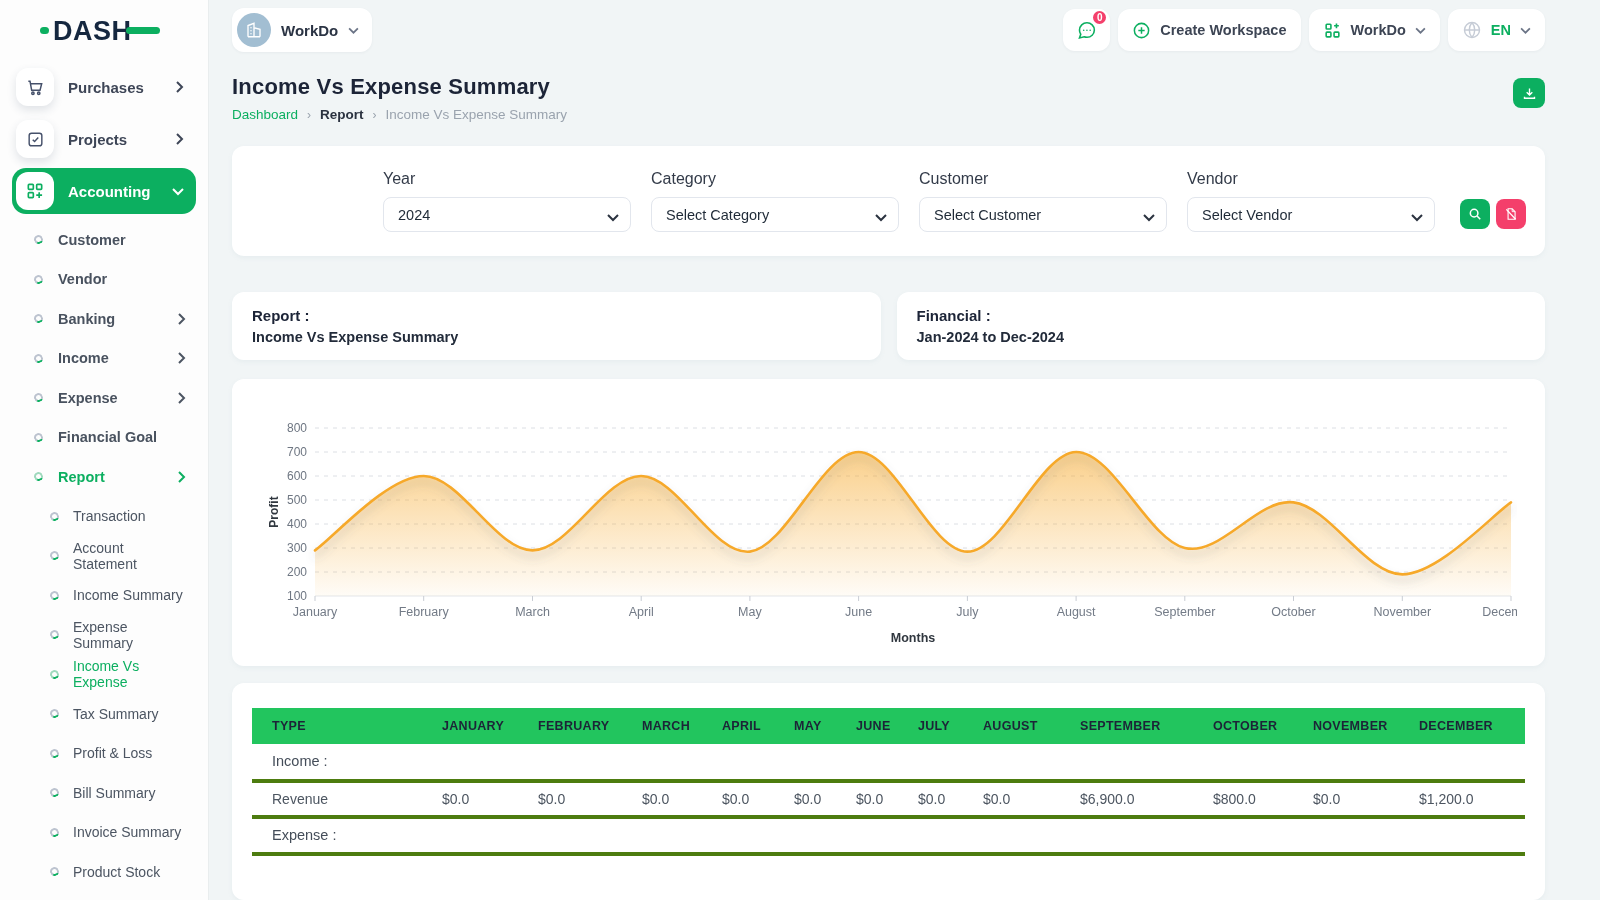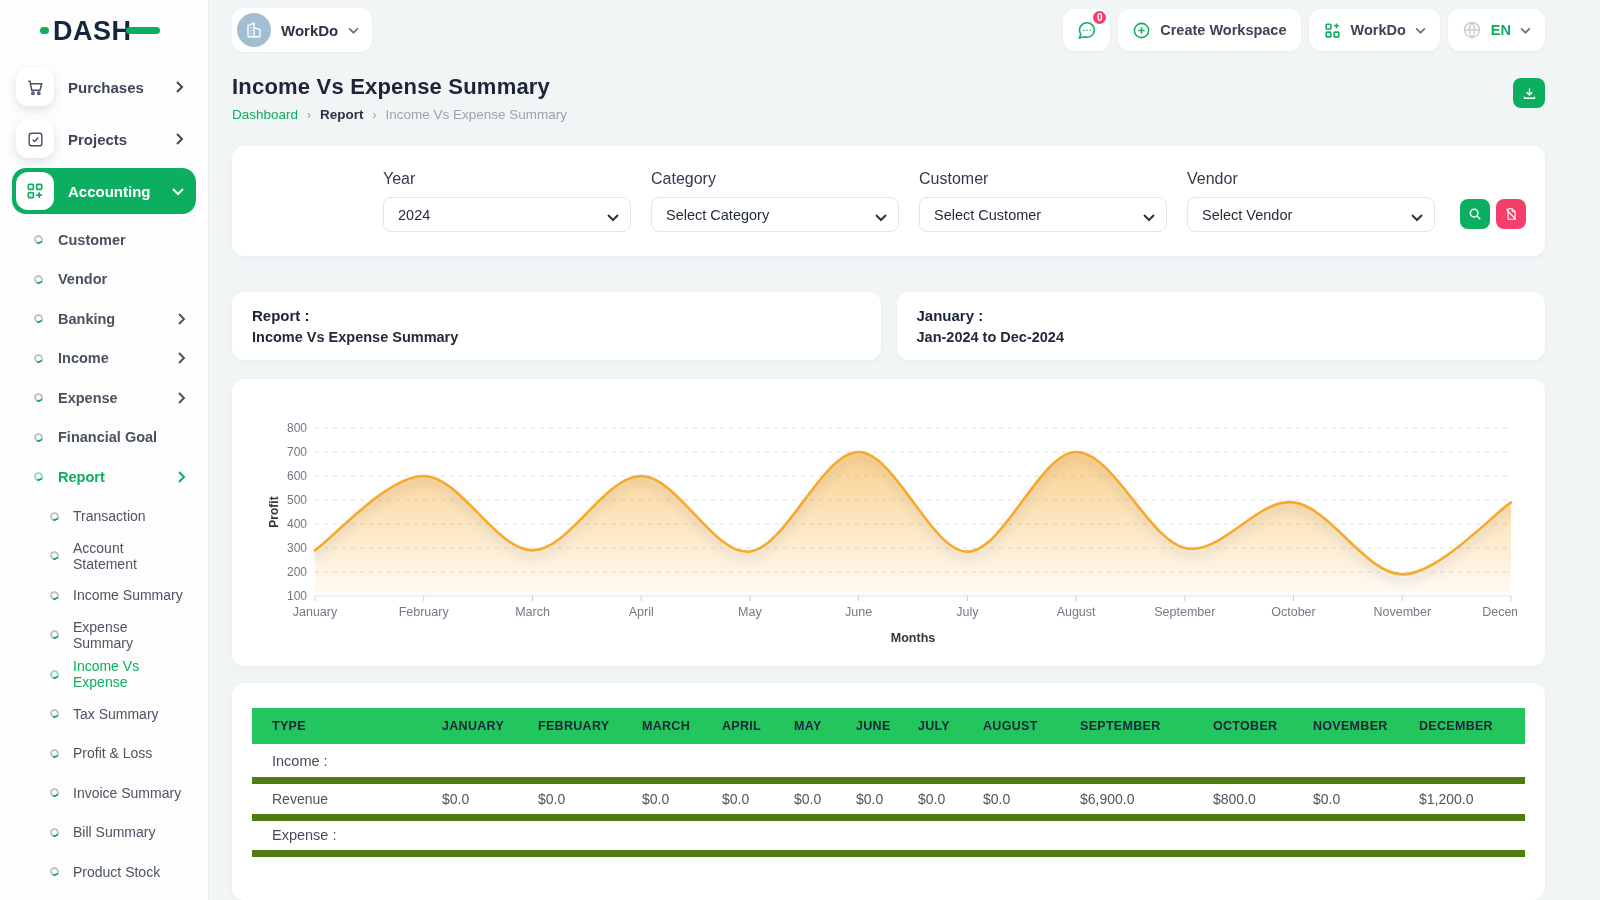--- a/index.html
+++ b/index.html
@@ -78,21 +78,21 @@
   .sum-title { font-size:15px; font-weight:700; color:#1c2437; margin-bottom:5px; }
   .sum-value { font-size:14.5px; font-weight:700; color:#222b3a; }
 
   .chart-card { margin-top:19px; padding:18px 20px 10px 20px; }
 
   .table-card { margin-top:17px; padding:25px 20px 0 20px; flex:1; overflow:hidden; }
   table.rpt { width:100%; border-collapse:collapse; }
   .rpt thead th { background:#22c55e; text-align:left; font-size:12.5px; font-weight:700; color:#1c2437;
                   text-transform:uppercase; letter-spacing:0.3px; padding:11px 8px; white-space:nowrap; }
   .rpt thead th:first-child { padding-left:20px; border-radius:0; }
-  .rpt td { font-size:14px; color:#4c5560; padding:0 8px; height:36.5px; border-bottom:7px solid #4d7c0f; white-space:nowrap; }
+  .rpt td { font-size:14px; color:#4c5560; padding:0 8px; height:36.5px; border-bottom:4px solid #4d7c0f; white-space:nowrap; }
   .rpt td:first-child { padding-left:20px; }
   .rpt tr.section td { font-size:14.5px; color:#444d59; }
 
   :root { --primary:#0caf60; --danger:#f43f6b; }
 </style>
 </head>
 <body>
 
 <div class="sidebar">
   <div class="logo-wrap">
@@ -219,25 +219,25 @@
       <div class="side-item sub2">
         <span class="bullet"></span>
         <span class="label">Tax Summary</span>
       </div>
       <div class="side-item sub2">
         <span class="bullet"></span>
         <span class="label">Profit &amp; Loss</span>
       </div>
       <div class="side-item sub2">
         <span class="bullet"></span>
+        <span class="label">Bill Summary</span>
+      </div>
+      <div class="side-item sub2">
+        <span class="bullet"></span>
         <span class="label">Invoice Summary</span>
-      </div>
-      <div class="side-item sub2">
-        <span class="bullet"></span>
-        <span class="label">Bill Summary</span>
       </div>
       <div class="side-item sub2">
         <span class="bullet"></span>
         <span class="label">Product Stock</span>
       </div>
       <div class="side-item sub2"></div>
     </div>
 </div>
 
 <div class="main">
@@ -374,21 +374,21 @@
       </div>
     </div>
   </div>
 
   <div class="summary-row">
     <div class="card sum-card">
       <div class="sum-title">Report :</div>
       <div class="sum-value">Income Vs Expense Summary</div>
     </div>
     <div class="card sum-card">
-      <div class="sum-title">January :</div>
+      <div class="sum-title">Financial :</div>
       <div class="sum-value">Jan-2024 to Dec-2024</div>
     </div>
   </div>
 
   <div class="card chart-card">
     <div id="chart-holder"><svg width="1265" height="255" viewBox="0 0 1265 255" font-family="Liberation Sans, sans-serif">
           <defs>
             <linearGradient id="gfill" x1="0" y1="0" x2="0" y2="1">
               <stop offset="0" stop-color="rgba(246,169,44,0.55)"></stop>
               <stop offset="1" stop-color="rgba(246,169,44,0.04)"></stop>

